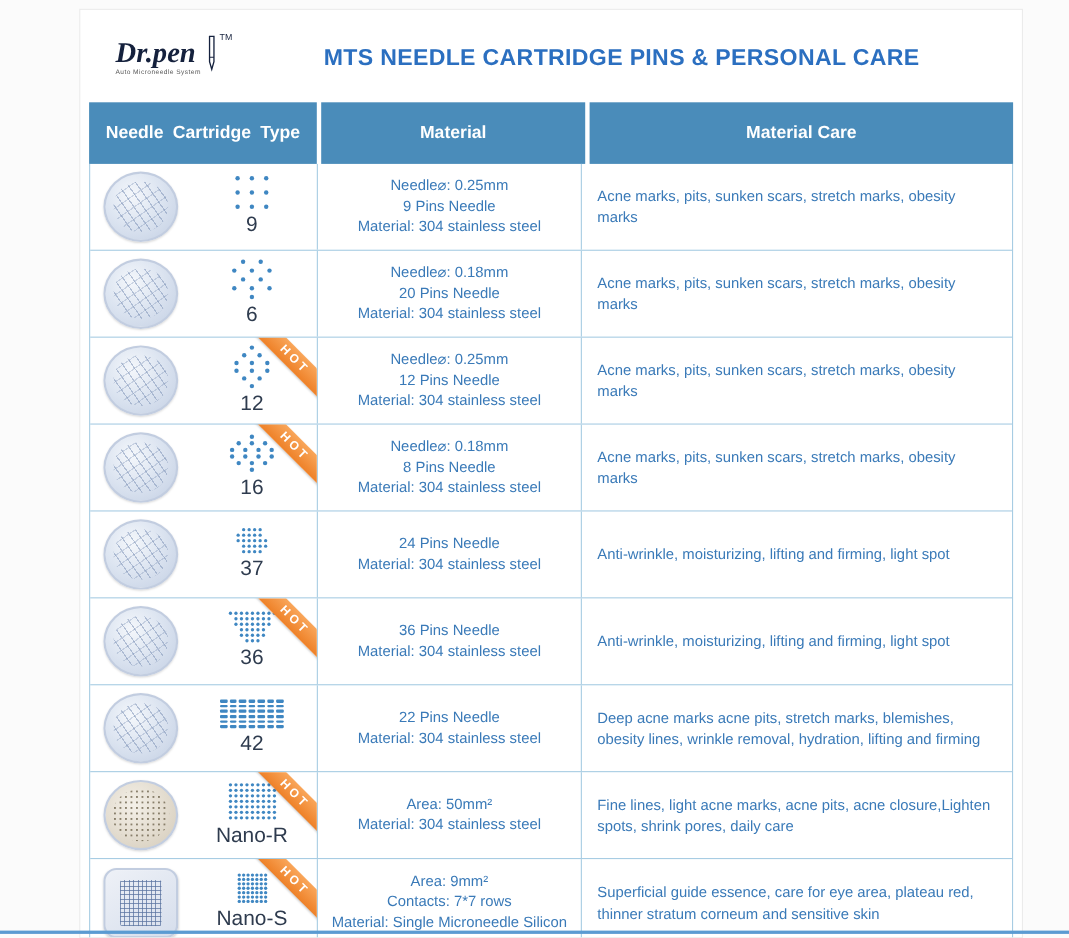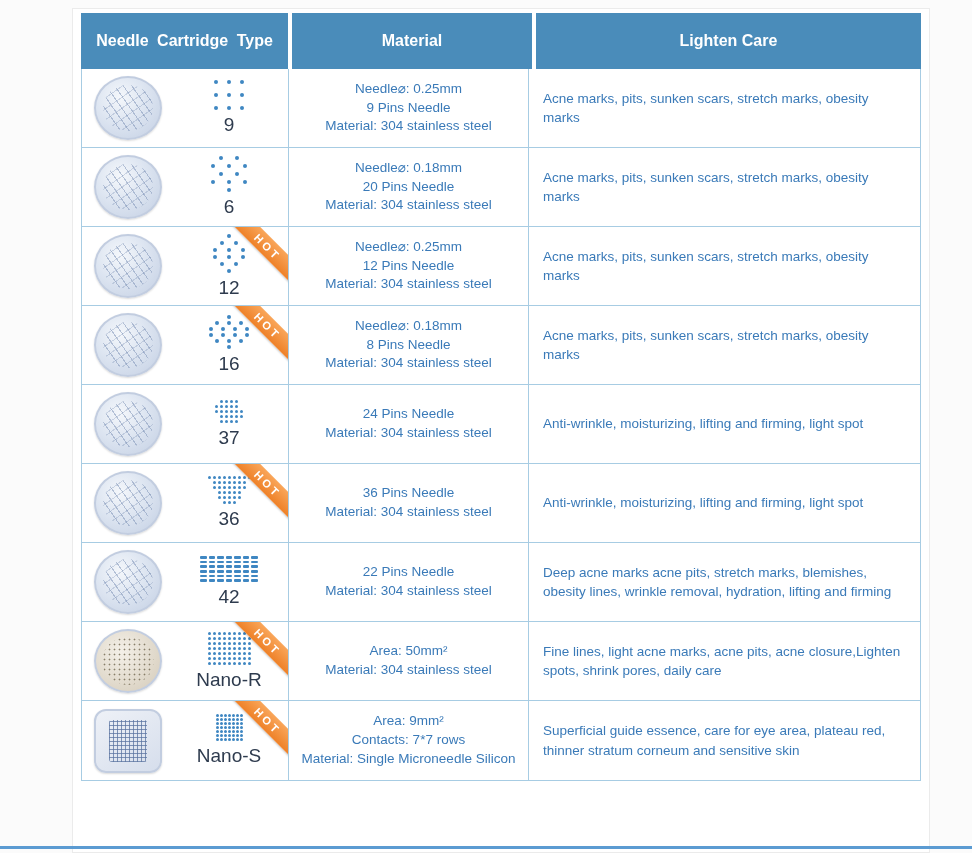--- a/index.html
+++ b/index.html
@@ -102,26 +102,42 @@
     padding:3px 0 3px 3px;box-shadow:0 1px 2px rgba(0,0,0,.2);
   }
   
   .bottom-line{position:absolute;left:0;top:846px;width:972px;height:3px;background:var(--bottom_line,#5b9bd2);}
 </style>
 </head>
 <body>
 
 <div class="page">
 
+  <div class="page-header">
+    <div class="brand">
+      <div class="brand-text">
+        <span class="brand-name">Dr.pen</span>
+        <span class="brand-tagline">Auto Microneedle System</span>
+      </div>
+      <span class="pen-icon">
+        <svg width="13" height="36" viewBox="0 0 13 36">
+          <path d="M4.5 2 h4 v23 l-2 7 l-2 -7 z" fill="#ffffff" stroke="#15213d" stroke-width="1.2"></path>
+          <line x1="4.5" y1="21" x2="8.5" y2="21" stroke="#15213d" stroke-width="1"></line>
+        </svg>
+      </span>
+      <span class="brand-tm">TM</span>
+    </div>
+    <h1 class="page-title">MTS NEEDLE CARTRIDGE PINS &amp; PERSONAL CARE</h1>
+  </div>
 
   <div class="table">
     <div class="thead">
       <div class="hcell h-type">Needle Cartridge Type</div>
       <div class="hcell h-feat">Material</div>
-      <div class="hcell h-care">Lighten Care</div>
+      <div class="hcell h-care">Material Care</div>
     </div>
     <div class="tbody">
   <div class="row">
     <div class="col col-type">
 
       <div class="type-img">
         <div class="cart-img img-pins"></div>
       </div>
       <div class="type-right">
         <div class="dot-pattern" style="gap: 9px;">

